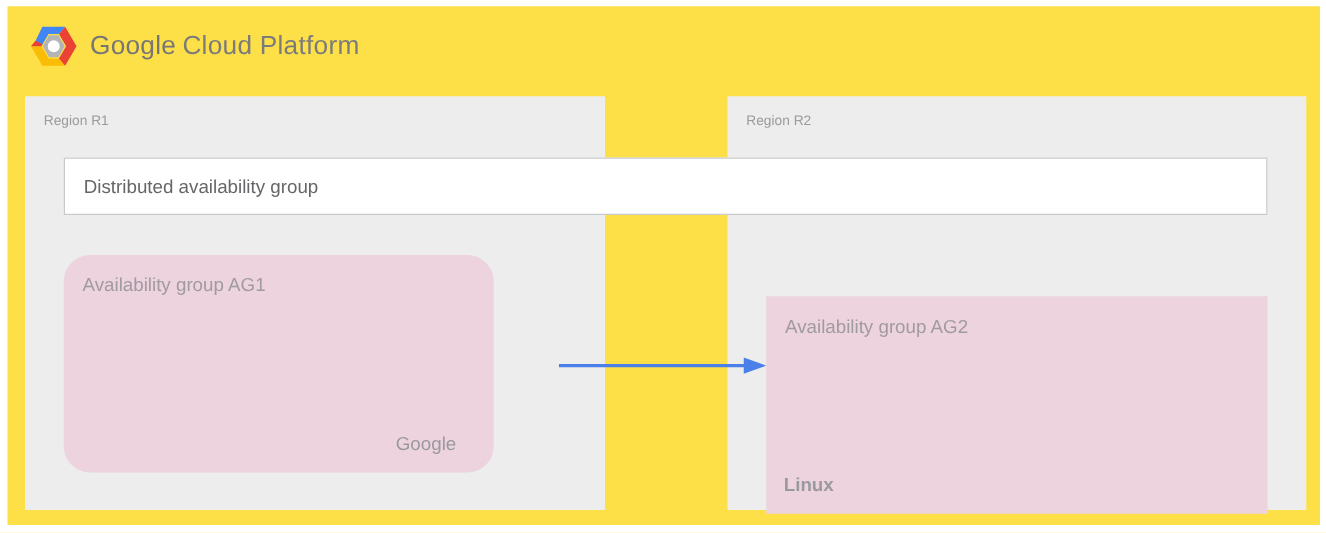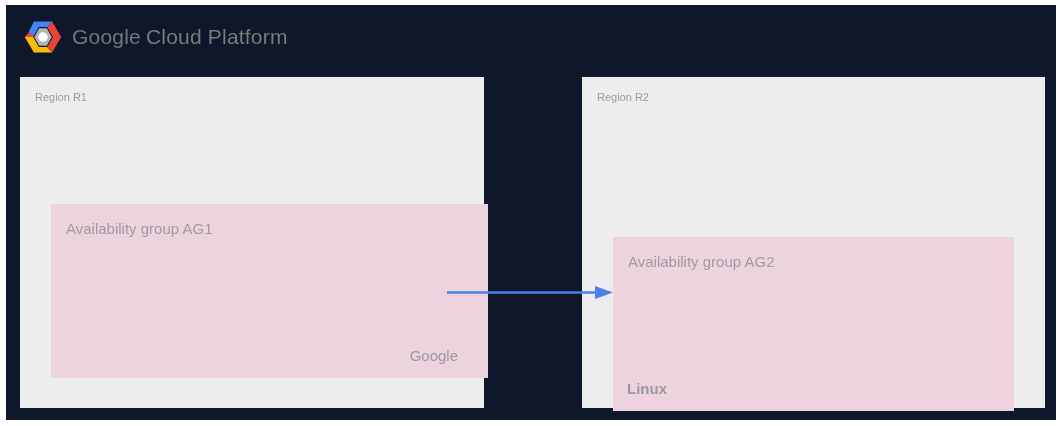--- a/index.html
+++ b/index.html
@@ -12,21 +12,21 @@
     position: relative;
     width: 1061px;
     height: 426px;
     background: #ffffff;
     overflow: hidden;
   }
   .panel {
     position: absolute;
     left: 6px; top: 5px;
     width: 1050px; height: 415px;
-    background: #0f172a;
+    background: #fde047;
   }
   
   .header {
     position: absolute;
     left: 18px; top: 8px;
     height: 48px;
     display: flex;
     align-items: center;
   }
   .logo-icon {
@@ -75,21 +75,21 @@
     color: #666668;
   }
 
   
   .ag-box {
     position: absolute;
     top: 199px;
     height: 174px;
     background: #ecd3de;
   }
-  .ag-1 { left: 45px;  width: 437px; }
+  .ag-1 { left: 45px;  width: 344px; border-radius: 21px; }
   .ag-2 { left: 607px; width: 401px; margin-top: 33px; }
   .ag-label {
     position: absolute;
     left: 15px; top: 16px;
     font-size: 15px;
     color: #a29aa1;
   }
   .os-label {
     position: absolute;
     bottom: 14px;
@@ -133,20 +133,23 @@
     </div>
 
     <div class="region region-r1">
       <div class="region-label">Region R1</div>
     </div>
 
     <div class="region region-r2">
       <div class="region-label">Region R2</div>
     </div>
 
+    <div class="dag-box">
+      <div class="dag-label">Distributed availability group</div>
+    </div>
 
     <div class="ag-box ag-1">
       <div class="ag-label">Availability group AG1</div>
       <div class="os-label os-windows">Google</div>
     </div>
 
     <div class="ag-box ag-2">
       <div class="ag-label">Availability group AG2</div>
       <div class="os-label os-linux">Linux</div>
     </div>

